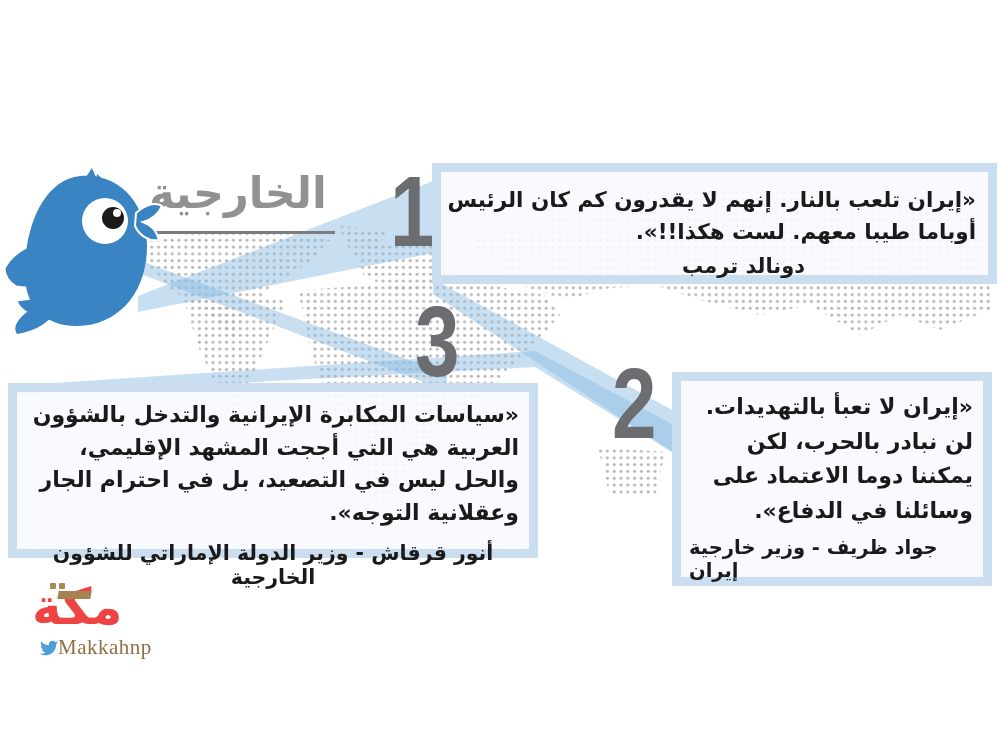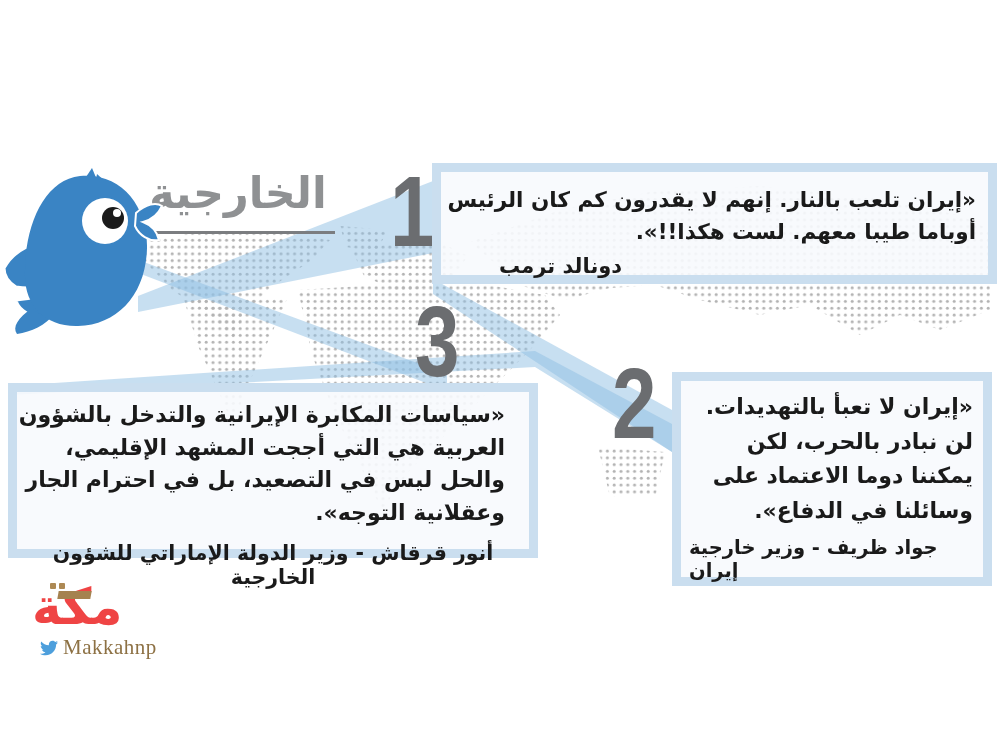--- a/index.html
+++ b/index.html
@@ -21,46 +21,46 @@
   
   .quote-box{
     position:absolute;z-index:3;box-sizing:border-box;
     border:9px solid #cadeef;background:rgba(247,250,253,.9);
     direction:rtl;color:#1a1a1a;
   }
   .quote{font-weight:bold;text-align:right;}
   .author{font-weight:bold;}
   .b1{left:432px;top:163px;width:565px;height:121px;}
   .b1 .quote{padding:12px 12px 0 0;font-size:21.5px;line-height:1.5;}
-  .b1 .author{text-align:left;padding-left:58px;font-size:21px;margin-top:5px;direction:rtl;}
+  .b1 .author{text-align:center;padding-left:58px;font-size:21px;margin-top:5px;direction:rtl;}
   .b2{left:672px;top:332px;width:320px;height:214px;margin-top:40px;}
   .b2 .quote{padding:9px 10px 0 0;font-size:22px;line-height:1.57;}
   .b2 .author{text-align:left;padding-left:8px;font-size:19.5px;margin-top:8px;}
   .b3{left:8px;top:383px;width:530px;height:175px;}
-  .b3 .quote{padding:7px 24px 0 0;font-size:22px;line-height:1.48;}
+  .b3 .quote{padding:7px 10px 0 0;font-size:22px;line-height:1.48;}
   .b3 .author{text-align:center;font-size:20.5px;margin-top:12px;}
   
   .page-title{
     position:absolute;z-index:4;left:140px;top:168px;width:196px;
     text-align:center;font-size:43px;font-weight:bold;color:#8f9193;direction:rtl;
   }
   .title-underline{
     position:absolute;z-index:4;left:147px;top:231px;width:188px;height:3px;background:#7b7d80;
   }
   .mascot{position:absolute;z-index:4;left:0;top:168px;}
   
   .logo{position:absolute;z-index:4;left:18px;top:582px;width:200px;height:80px;}
   .logo-ar{
     position:absolute;left:14px;top:0px;direction:rtl;
     font-size:50px;font-weight:bold;color:#ef4444;line-height:1;text-align:right;
   }
   .kaaba-band{position:absolute;left:40px;top:9px;width:33px;height:8px;background:#a5824f;transform:skewX(-10deg);}
   .logo-dot{position:absolute;width:6px;height:6px;border-radius:1px;background:#ad8954;}
   .d1{left:32px;top:1px;} .d2{left:41px;top:1px;}
-  .handle-row{position:absolute;left:22px;top:53px;display:flex;align-items:center;gap:5px;}
+  .handle-row{position:absolute;left:22px;top:53px;display:flex;align-items:center;}
   .handle-text{
     font-family:"Liberation Serif","DejaVu Serif",serif;
     font-size:21px;color:#8d7144;letter-spacing:.5px;
   }
 </style>
 </head>
 <body>
 
 <div class="stage">
 

